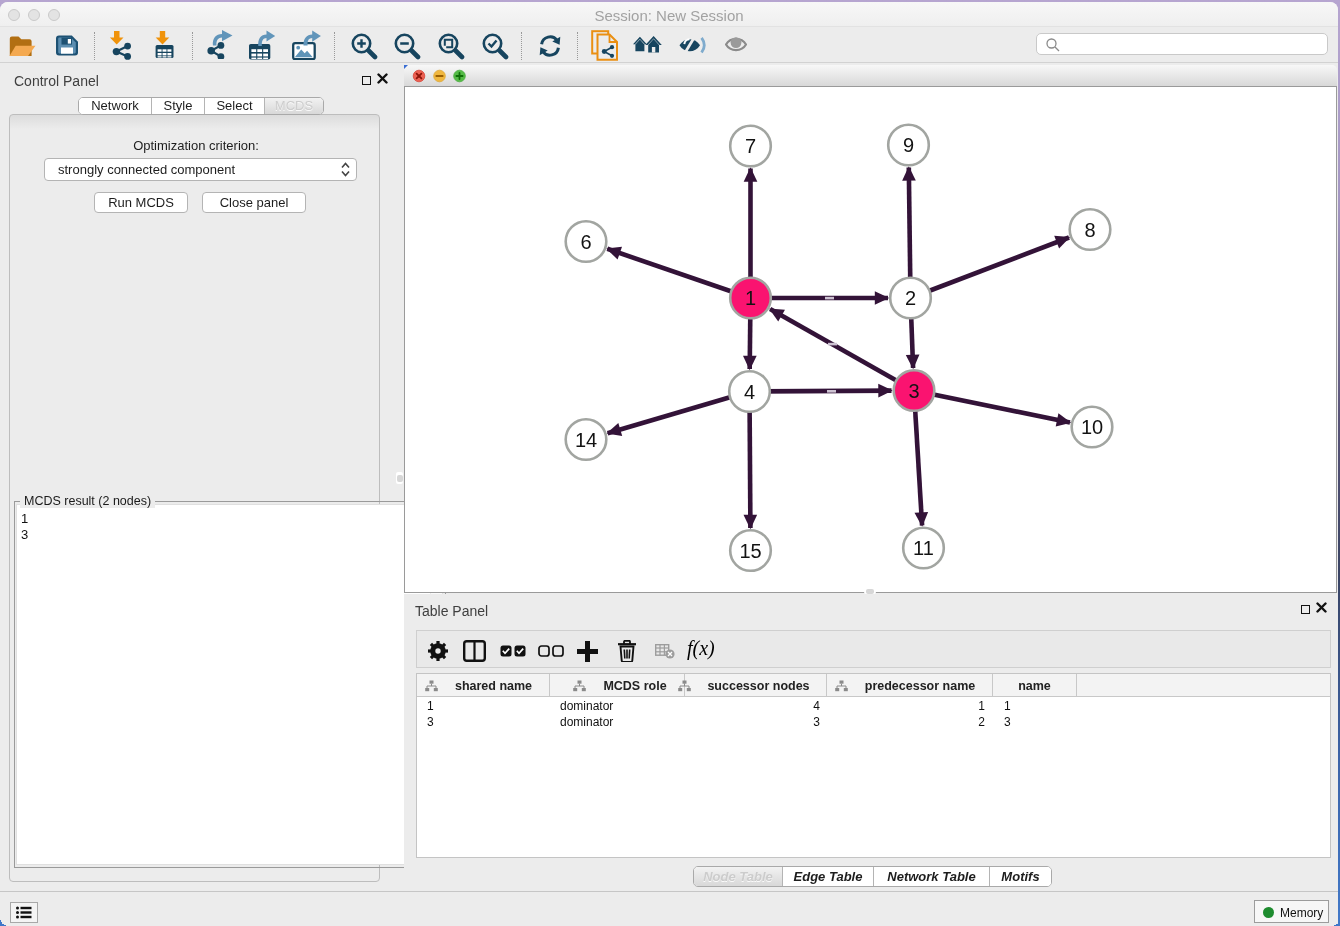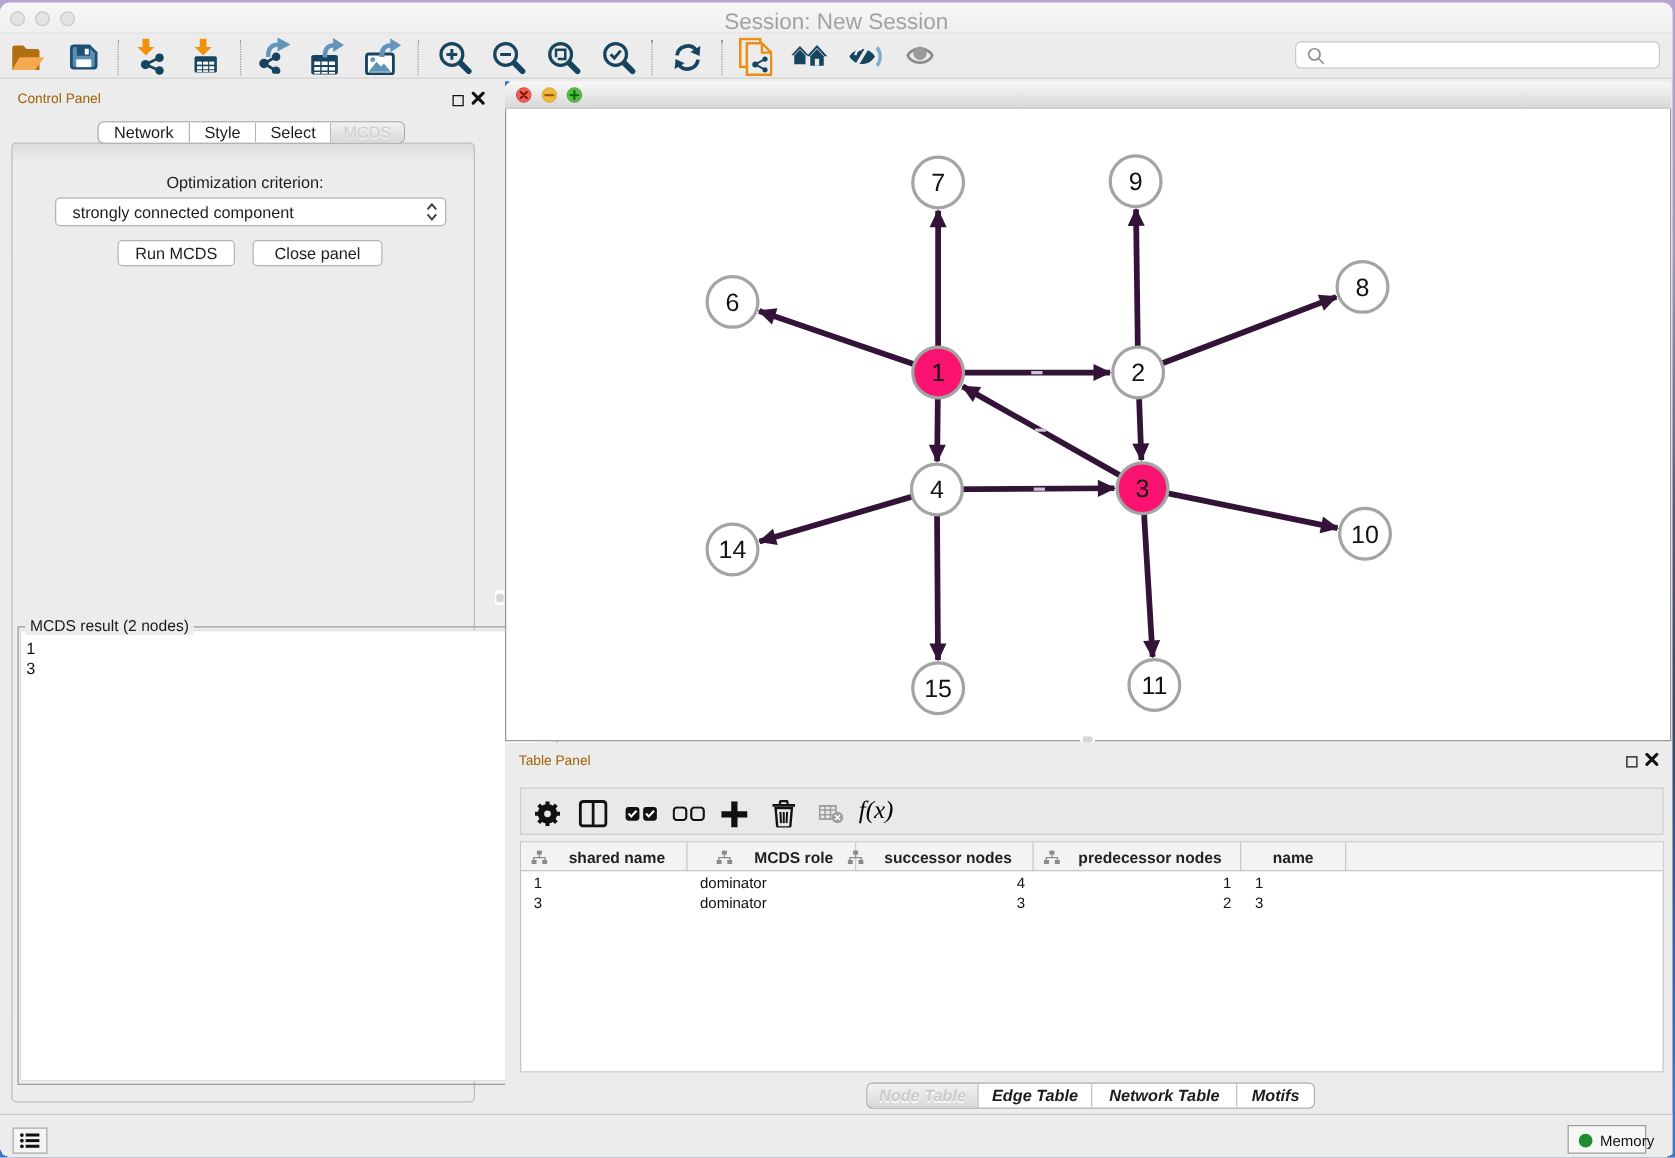--- a/index.html
+++ b/index.html
@@ -12,33 +12,33 @@
 #app {
   position:absolute; left:0; top:2px; width:1338px; height:924px;
   background:#ececec; border-radius:8px 8px 4px 4px; overflow:hidden;
 }
 
 #titlebar { position:absolute; left:0; top:0; width:100%; height:25px;
   background:linear-gradient(#f7f7f7,#efefef); border-bottom:1px solid #e2e2e2; }
 .tl { position:absolute; top:7px; width:12px; height:12px; border-radius:50%;
   background:#e3e3e3; border:1px solid #c9c9c9; }
 #title-text { position:absolute; top:5px; left:0; width:100%; text-align:center;
-  font-size:18px; color:#a2a2a2; }
+  font-size:15px; color:#a2a2a2; }
 
 #toolbar { position:absolute; left:0; top:25px; width:100%; height:36px;
   background:#ececec; border-bottom:1px solid #d2d2d2; }
 .sep { position:absolute; top:5px; height:28px; width:0;
   border-left:1px dotted #999; }
 .ticon { position:absolute; }
 #searchbox { position:absolute; left:1036px; top:6px; width:292px; height:22px;
   background:#fff; border:1px solid #c9c9c9; border-radius:5px; }
 
 #cpanel { position:absolute; left:0; top:62px; width:392px; height:827px;
   background:#ececec; }
-.panel-title { font-size:11px; color:#a16207; }
+.panel-title { font-size:14px; color:#404040; }
 .float-btn { position:absolute; width:9px; height:9px; border:1.5px solid #111; }
 .close-x { position:absolute; }
 #cp-content { position:absolute; left:9px; top:50px; width:371px; height:768px;
   border:1px solid #bdbdbd; border-radius:4px;
   background:linear-gradient(#dcdcdc, #ececec 14px); }
 
 .tabgroup { position:absolute; display:flex; height:21px; border:1px solid #a9a9a9;
   border-radius:5px; overflow:hidden; background:#fff; }
 .tab { font-size:13px; color:#1d1d1d; text-align:center; line-height:19px;
   border-right:1px solid #b4b4b4; background:#fff; }
@@ -399,21 +399,21 @@
           </svg>
           <span>successor nodes</span>
         </div>
       <div class="hcell" style="left:410px;width:166px">
           <svg class="oc" width="13" height="12" viewBox="0 0 13 12">
             <rect x="4.5" y="0.5" width="4" height="3.2" fill="#8a8a8a"></rect>
             <path d="M6.5 3.7 V6 M2 8 V6 H11 V8" fill="none" stroke="#8a8a8a" stroke-width="1"></path>
             <rect x="0.2" y="8" width="4" height="3.2" fill="#8a8a8a"></rect>
             <rect x="8.8" y="8" width="4" height="3.2" fill="#8a8a8a"></rect>
           </svg>
-          <span>predecessor nodes</span>
+          <span>predecessor name</span>
         </div>
       <div class="hcell" style="left:576px;width:84px">
           <span>name</span>
         </div>
       <div class="row" style="top:24px">
           <span style="position:absolute;left:10px">1</span>
           <span style="position:absolute;left:143px">dominator</span>
           <span style="position:absolute;left:253px;width:150px;text-align:right">4</span>
           <span style="position:absolute;left:410px;width:158px;text-align:right">1</span>
           <span style="position:absolute;left:587px">1</span>
@@ -442,20 +442,20 @@
     <div style="position:absolute;left:10px;top:10px;width:28px;height:21px;background:#f4f4f4;border:1px solid #a8a8a8;">
       <svg width="16" height="13" viewBox="0 0 16 13" style="position:absolute;left:5px;top:3px">
         <circle cx="1.5" cy="2" r="1.5" fill="#111"></circle>
           <rect x="4.5" y="0.8" width="11" height="2.4" fill="#111"></rect>
         <circle cx="1.5" cy="6.5" r="1.5" fill="#111"></circle>
           <rect x="4.5" y="5.3" width="11" height="2.4" fill="#111"></rect>
         <circle cx="1.5" cy="11" r="1.5" fill="#111"></circle>
           <rect x="4.5" y="9.8" width="11" height="2.4" fill="#111"></rect>
       </svg>
     </div>
-    <div style="position:absolute;left:1254px;top:8px;width:63px;height:23px;background:#f7f7f7;border:1px solid #9c9c9c;">
+    <div style="position:absolute;left:1254px;top:8px;width:75px;height:23px;background:#f7f7f7;border:1px solid #9c9c9c;">
       <div style="position:absolute;left:8px;top:6px;width:11px;height:11px;border-radius:50%;background:#1e8c2f;"></div>
       <span style="position:absolute;left:25px;top:5px;font-size:12px;color:#111">Memory</span>
     </div>
   </div>
 </div>
 <div style="position:absolute;left:0;top:920px;width:6px;height:6px;background:radial-gradient(circle at 100% 0%, transparent 5px, #3f77c9 5px);"></div>
 <div style="position:absolute;left:1334px;top:920px;width:6px;height:6px;background:radial-gradient(circle at 0% 0%, transparent 5px, #3f77c9 5px);"></div>
 
 </body></html>

